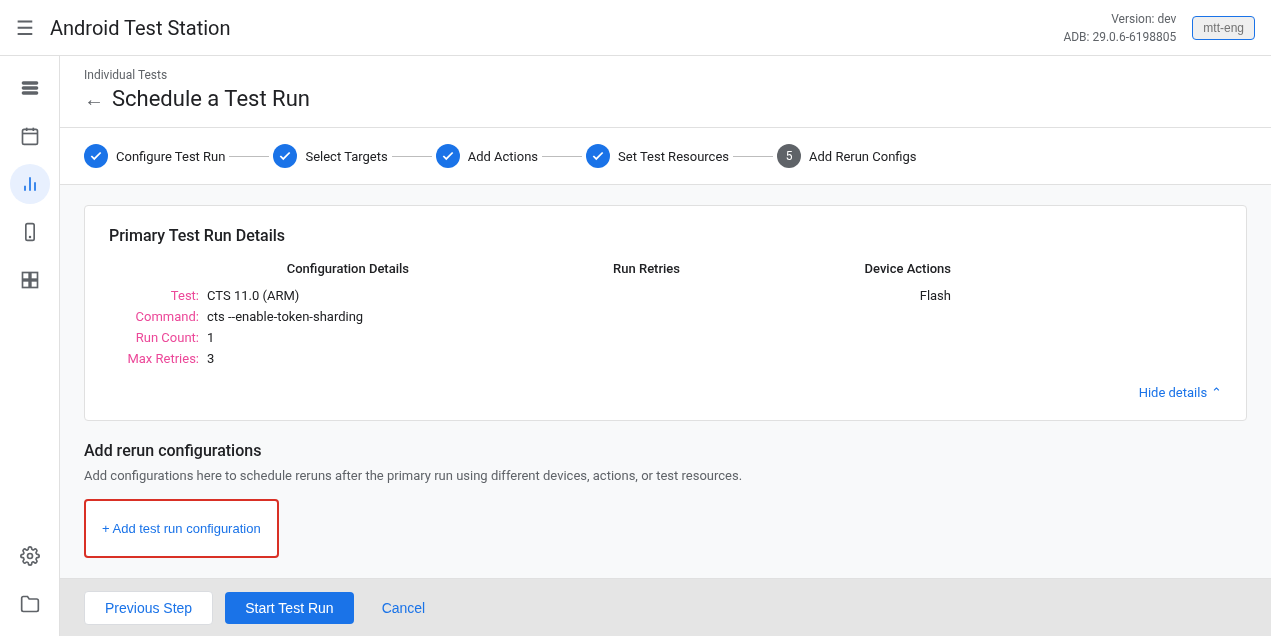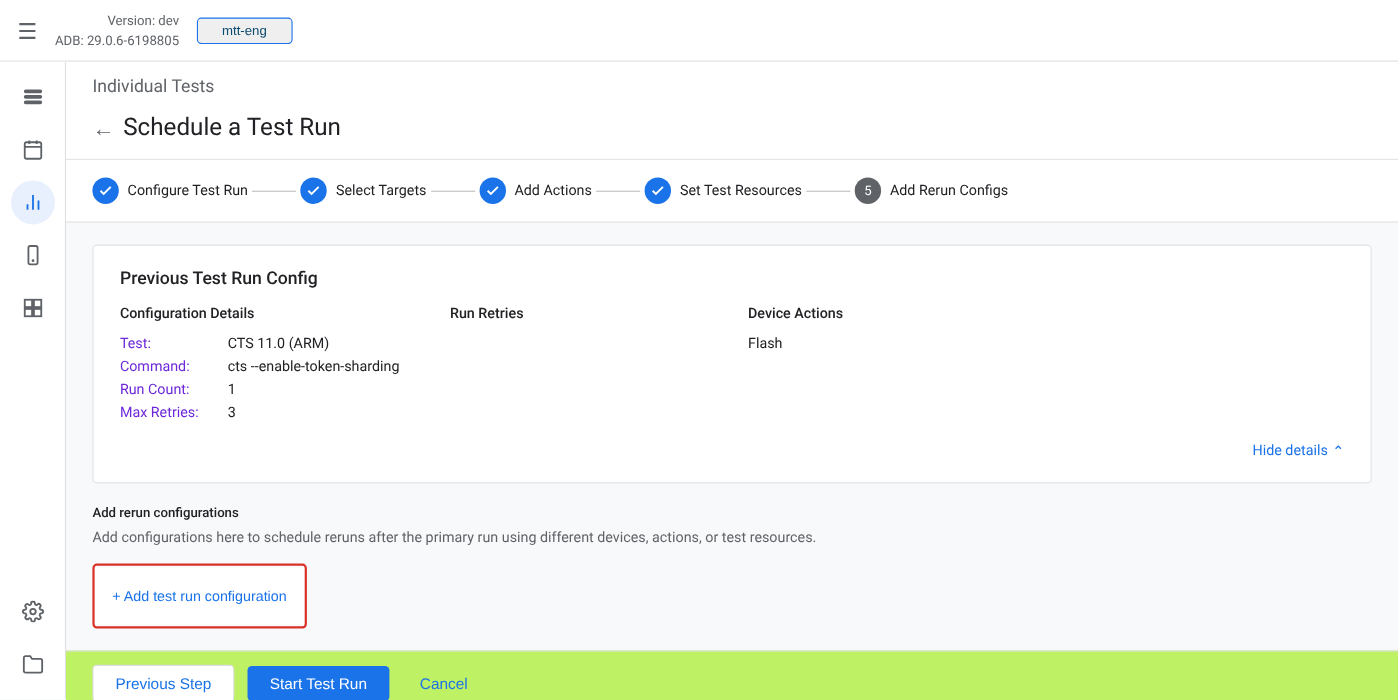--- a/index.html
+++ b/index.html
@@ -3,82 +3,83 @@
   <meta charset="utf-8">
   <style>
     * { box-sizing: border-box; margin: 0; padding: 0; }
     body { font-family: Roboto, Arial, sans-serif; font-size: 14px; color: #202124; background: #f8f9fa; display: flex; flex-direction: column; height: 636px; overflow: hidden; }
 
     
     .topbar { display: flex; align-items: center; padding: 0 16px; height: 56px; background: #fff; border-bottom: 1px solid #e0e0e0; gap: 16px; flex-shrink: 0; }
     .topbar-menu-icon { color: #5f6368; font-size: 20px; cursor: pointer; }
     .topbar-title { font-size: 20px; color: #202124; font-weight: 400; flex: 1; }
     .topbar-version { font-size: 12px; color: #5f6368; text-align: right; line-height: 1.5; }
-    .topbar-badge { border: 1px solid #1a73e8; color: #0c4a6e; font-size: 12px; padding: 4px 22px; border-radius: 4px; cursor: pointer; white-space: nowrap; }
+    .topbar-badge { border: 1px solid #1a73e8; color: #737373; font-size: 12px; padding: 4px 10px; border-radius: 4px; cursor: pointer; white-space: nowrap; }
 
     
     .layout { display: flex; flex: 1; overflow: hidden; }
 
     
     .sidebar { width: 60px; background: #fff; border-right: 1px solid #e0e0e0; display: flex; flex-direction: column; align-items: center; padding: 12px 0; gap: 8px; flex-shrink: 0; }
     .sidebar-icon { width: 40px; height: 40px; display: flex; align-items: center; justify-content: center; border-radius: 50%; cursor: pointer; color: #5f6368; font-size: 20px; }
     .sidebar-icon.active { background: #e8f0fe; color: #1a73e8; }
     .sidebar-spacer { flex: 1; }
 
     
     .main { flex: 1; overflow-y: auto; background: #f8f9fa; }
 
     
     .page-header { background: #fff; padding: 12px 24px 16px; border-bottom: 1px solid #e0e0e0; }
-    .breadcrumb { font-size: 16px; color: #5f6368; margin-bottom: 16px; }
+    .breadcrumb { font-size: 12px; color: #5f6368; margin-bottom: 4px; }
     .page-title-row { display: flex; align-items: center; gap: 8px; }
     .back-btn { color: #5f6368; font-size: 20px; cursor: pointer; line-height: 1; }
     .page-title { font-size: 22px; font-weight: 400; color: #202124; }
 
     
     .stepper-container { background: #fff; padding: 16px 24px; border-bottom: 1px solid #e0e0e0; display: flex; align-items: center; gap: 0; }
     .step { display: flex; align-items: center; gap: 8px; }
     .step-circle { width: 24px; height: 24px; border-radius: 50%; background: #1a73e8; display: flex; align-items: center; justify-content: center; color: #fff; font-size: 12px; flex-shrink: 0; }
     .step-circle.done { background: #1a73e8; }
     .step-label { font-size: 13px; color: #202124; white-space: nowrap; }
     .step-connector { width: 40px; height: 1px; background: #bdbdbd; margin: 0 4px; flex-shrink: 0; }
 
     
     .content { padding: 20px 24px; }
 
     
     .card { background: #fff; border: 1px solid #e0e0e0; border-radius: 4px; padding: 20px 24px; margin-bottom: 20px; }
     .card-title { font-size: 16px; font-weight: 500; margin-bottom: 16px; }
-    .config-grid { display: grid; grid-template-columns: 300px 1fr 1fr 1fr; gap: 0; }
+    .config-grid { display: grid; grid-template-columns: 300px 1fr 1fr 1fr; gap: 0; text-align: right; }
     .config-col-header { font-size: 13px; font-weight: 500; color: #202124; padding-bottom: 12px; }
     .config-details { }
     .config-row { display: flex; gap: 8px; font-size: 13px; margin-bottom: 6px; }
-    .config-key { color: #6d28d9; min-width: 90px; }
+    .config-key { color: #ec4899; min-width: 90px; }
     .config-val { color: #202124; }
     .config-list { font-size: 13px; }
     .config-list-item { margin-bottom: 6px; color: #202124; }
     .hide-details-row { text-align: right; margin-top: 12px; }
     .hide-details-link { color: #1a73e8; font-size: 13px; cursor: pointer; display: inline-flex; align-items: center; gap: 4px; margin-left: 24px; }
 
     
-    .section-title { font-size: 12px; font-weight: 500; margin-bottom: 8px; }
+    .section-title { font-size: 16px; font-weight: 500; margin-bottom: 8px; }
     .section-desc { font-size: 13px; color: #5f6368; margin-bottom: 16px; }
     .add-config-btn { border: 2px solid #d93025; background: #fff; color: #1a73e8; font-size: 13px; padding: 20px 16px; border-radius: 4px; cursor: pointer; }
 
     
-    .bottom-bar { background: #bef264; border-top: 1px solid #e0e0e0; padding: 12px 24px; display: flex; gap: 12px; align-items: center; flex-shrink: 0; }
+    .bottom-bar { background: #e5e5e5; border-top: 1px solid #e0e0e0; padding: 12px 24px; display: flex; gap: 12px; align-items: center; flex-shrink: 0; }
     .btn-outline { border: 1px solid #dadce0; background: #fff; color: #1a73e8; font-size: 14px; padding: 8px 20px; border-radius: 4px; cursor: pointer; }
     .btn-primary { border: none; background: #1a73e8; color: #fff; font-size: 14px; padding: 8px 20px; border-radius: 4px; cursor: pointer; font-weight: 500; }
     .btn-text { border: none; background: transparent; color: #1a73e8; font-size: 14px; padding: 8px 16px; cursor: pointer; }
   </style>
 </head>
 <body>
 
 <div class="topbar">
   <span class="topbar-menu-icon">☰</span>
+  <span class="topbar-title">Android Test Station</span>
   <div class="topbar-version">
     <span>Version: dev</span><br>
     <span>ADB: 29.0.6-6198805</span>
   </div>
   <button class="topbar-badge">mtt-eng</button>
 </div>
 
 <div class="layout">
 
   <div class="sidebar">
@@ -188,21 +189,21 @@
         <div class="step-circle" style="background:#5f6368;">
           <span style="font-size:12px;color:#fff;">5</span>
         </div>
         <span class="step-label">Add Rerun Configs</span>
       </div>
     </div>
 
     <div class="content">
 
       <div class="card">
-        <div class="card-title">Previous Test Run Config</div>
+        <div class="card-title">Primary Test Run Details</div>
         <div class="config-grid">
 
           <div>
             <div class="config-col-header">Configuration Details</div>
             <div class="config-details">
               <div class="config-row">
                 <span class="config-key">Test:</span>
                 <span class="config-val">CTS 11.0 (ARM)</span>
               </div>
               <div class="config-row">

